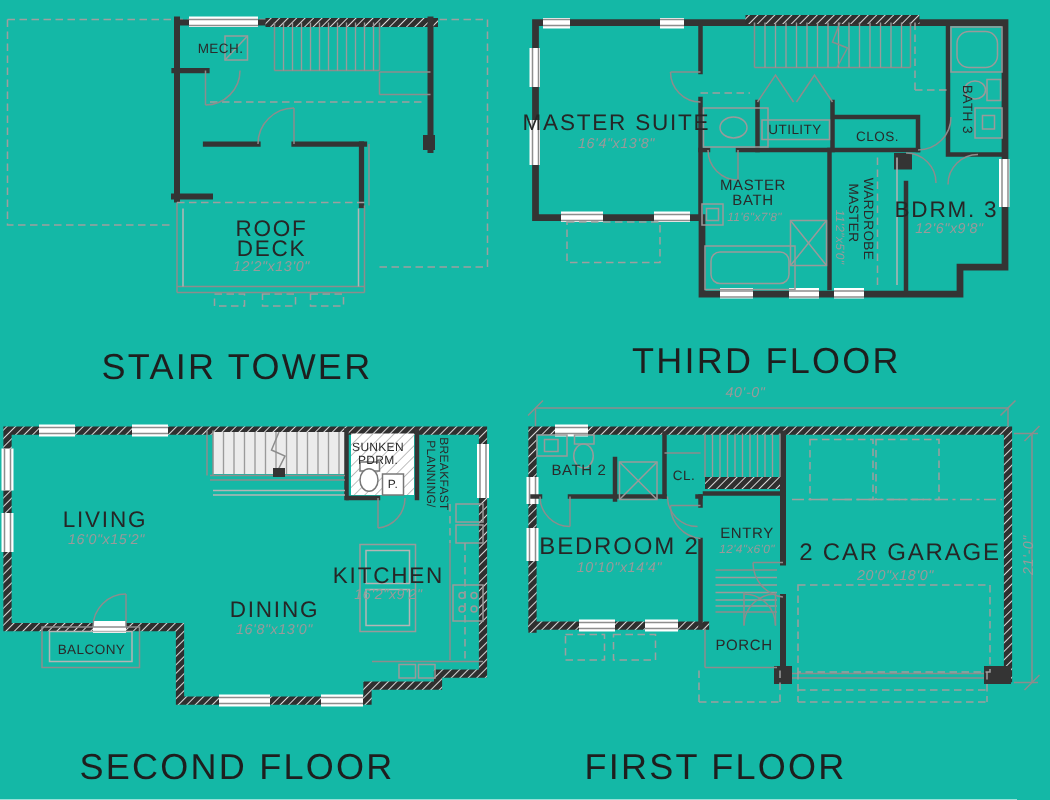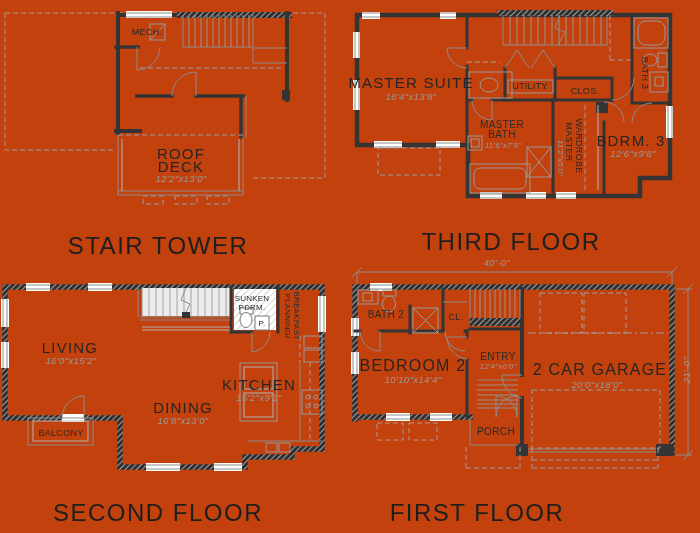--- a/index.html
+++ b/index.html
@@ -1,16 +1,16 @@
 <!DOCTYPE html>
 <html><head>
 <meta charset="utf-8">
 <style>
   html,body{margin:0;padding:0;background:#ffffff;}
-  .sheet{position:relative;width:700px;height:533px;background:#c2410c;overflow:hidden;
+  .sheet{position:relative;width:700px;height:533px;background:#14b8a6;overflow:hidden;
          font-family:"Liberation Sans",sans-serif;}
   svg{display:block;}
   svg text{font-family:"Liberation Sans",sans-serif;}
   .t-title{font-size:24px;letter-spacing:1.5px;fill:#1e1e1e;}
   .t-room{font-size:15px;letter-spacing:1.2px;fill:#262626;}
   .t-room-lg{font-size:16px;letter-spacing:1.2px;fill:#262626;}
   .t-small{font-size:10px;letter-spacing:.4px;fill:#2a2a2a;}
   .t-smaller{font-size:9px;letter-spacing:.3px;fill:#2a2a2a;}
   .t-tiny{font-size:8px;letter-spacing:.2px;fill:#2a2a2a;}
   .t-dim{font-size:9.5px;letter-spacing:.4px;fill:#9a9a9a;font-style:italic;}

